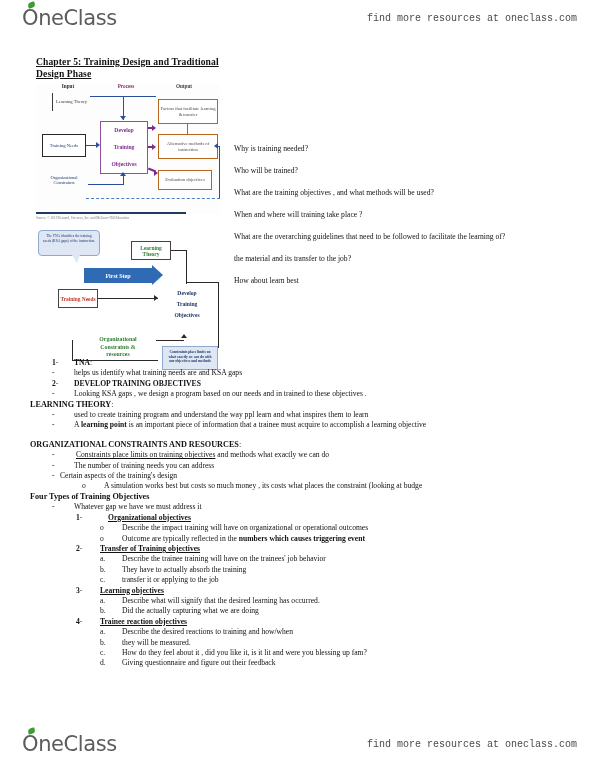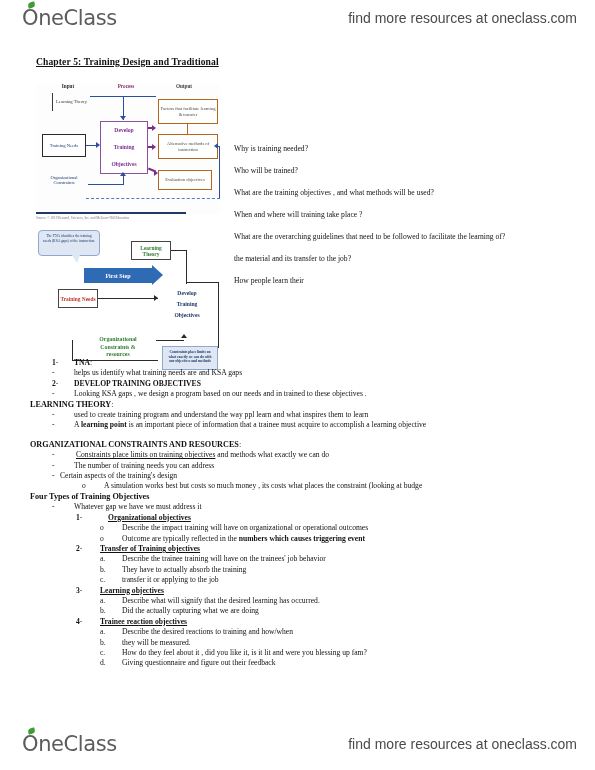--- a/index.html
+++ b/index.html
@@ -26,22 +26,22 @@
     font-size:21px; color:#5c5c5c; letter-spacing:-0.4px;
     position:relative; font-weight:400;
   }
   .logo .leaf {
     position:absolute; left:6px; top:-4px;
     width:7px; height:6px; background:#3f9c35;
     border-radius:60% 10% 60% 10%;
     transform:rotate(-15deg);
   }
   .findmore {
-    font-family:Liberation Sans, sans-serif;
-    font-size:14px; color:#4a4a4a;
+    font-family:Liberation Mono, monospace;
+    font-size:10px; color:#4a4a4a;
   }
 
   
   .page { position:absolute; left:0; top:36px; width:595px; height:690px; }
 
   .chapter-title {
     position:absolute; left:36px; top:20px; width:330px;
     font-size:9.6px; font-weight:bold; line-height:11.5px;
     letter-spacing:0.1px;
     text-decoration:underline;
@@ -177,20 +177,21 @@
     <span class="leaf"></span>
     <span>OneClass</span>
   </div>
   <div class="findmore">find more resources at oneclass.com</div>
 </div>
 
 <div class="page">
 
   <div class="chapter-title">
     <div>Chapter 5: Training Design and  Traditional</div>
+    <div>Design Phase</div>
   </div>
 
   <div class="diagram1">
     <div class="d1 hdr in">Input</div>
     <div class="d1 hdr pr">Process</div>
     <div class="d1 hdr ou">Output</div>
 
     <div class="d1 lt-box">Learning Theory</div>
     <div class="d1 tn-box">Training Needs</div>
     <div class="d1 oc-box">Organizational Constraints</div>
@@ -277,21 +278,21 @@
     <div class="d2line" style="left:36px; top:114px; width:1px; height:21px;"></div>
   </div>
 
   <div class="questions">
     <div class="q">Why is training needed?</div>
     <div class="q">Who will be trained?</div>
     <div class="q">What are the training objectives , and what methods will be used?</div>
     <div class="q">When and where will training take place ?</div>
     <div class="q wide">What are the overarching guidelines that need to be followed to facilitate the learning of?</div>
     <div class="q">the material and its transfer to the job?</div>
-    <div class="q">How people learn their</div>
+    <div class="q">How about learn best</div>
   </div>
 
   <div class="notes">
 
     <div class="ln i1n">
       <span class="b mark" style="left:22px;">1-</span>
       <span class="b" style="margin-left:22px;">TNA</span><span>:</span>
     </div>
 
     <div class="ln i1n">

